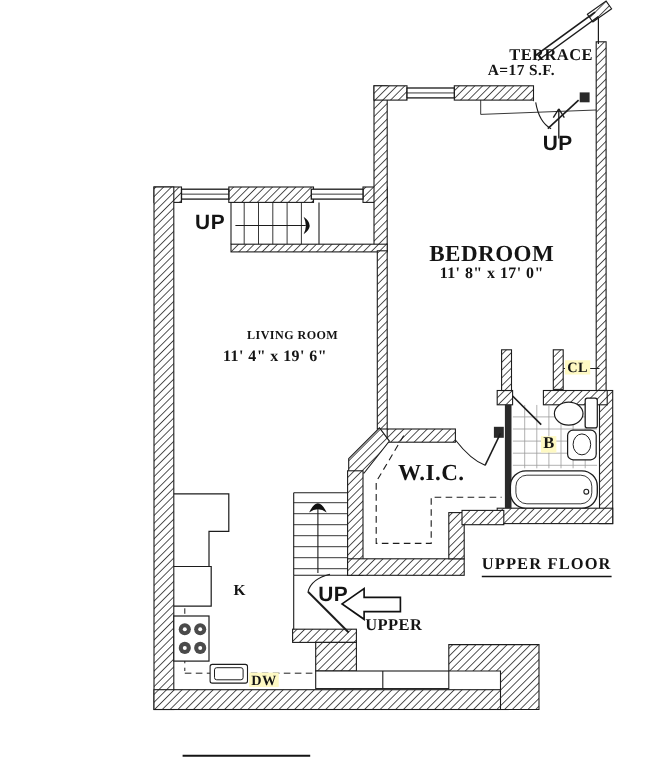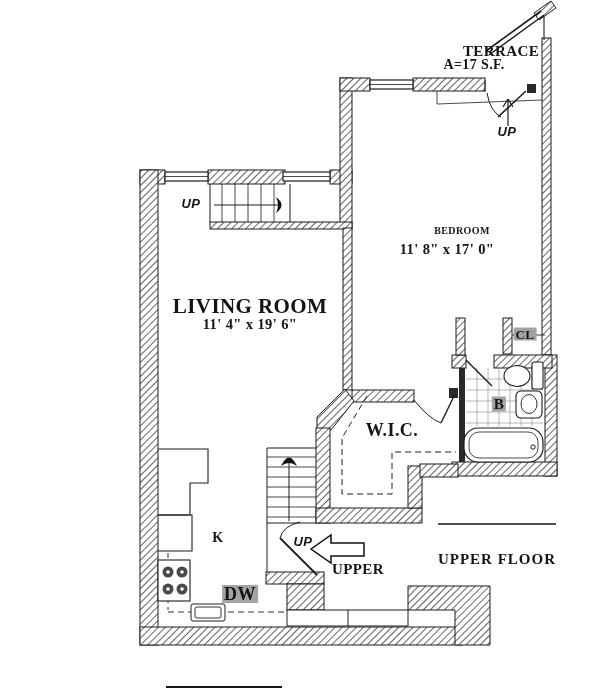--- a/index.html
+++ b/index.html
@@ -6,23 +6,23 @@
   .stage{
     position:relative;width:600px;height:689px;background:#ffffff;
     font-family:"Liberation Serif",serif;color:#141414;overflow:hidden;
   }
   svg{position:absolute;left:0;top:0;}
   .lbl{
     position:absolute;transform:translate(-50%,-50%);
     white-space:nowrap;line-height:1;letter-spacing:.4px;
   }
   .serif{font-family:"Liberation Serif",serif;font-weight:600;}
-  .sans-up{font-family:"Liberation Sans",sans-serif;font-weight:700;font-size:13px;letter-spacing:.5px;font-style:italic;}
-  .bgwhite{background:#a3a3a3;padding:0 2px;}
-  .floorlbl{letter-spacing:1px;margin-top:45px;}
+  .sans-up{font-family:"Liberation Sans",sans-serif;font-weight:700;font-size:19px;letter-spacing:.5px;}
+  .bgwhite{background:#fef9c3;padding:0 2px;}
+  .floorlbl{letter-spacing:1px;}
 </style>
 </head>
 <body>
 
 <div class="stage">
 
   <svg width="600" height="689" viewBox="0 0 600 689">
     <defs>
       <pattern id="hatch" width="5" height="5" patternUnits="userSpaceOnUse" patternTransform="rotate(45)">
         <rect width="5" height="5" fill="#ffffff"></rect>
@@ -198,32 +198,32 @@
     <g stroke="#141414">
       <line x1="438" y1="524" x2="556" y2="524" stroke-width="1.4"></line>
       <line x1="166" y1="687" x2="282" y2="687" stroke-width="1.8"></line>
     </g>
   </svg>
 
   <div class="lbl serif" style="left:501px;top:51px;font-size:15px">TERRACE</div>
   <div class="lbl serif" style="left:474px;top:65px;font-size:14px">A=17 S.F.</div>
   <div class="lbl sans-up" style="left:507px;top:131px">UP</div>
 
-  <div class="lbl serif" style="left:462px;top:231px;font-size:10px">BEDROOM</div>
+  <div class="lbl serif" style="left:447px;top:231px;font-size:21px">BEDROOM</div>
   <div class="lbl serif" style="left:447px;top:249px;font-size:14.5px">11' 8" x 17' 0"</div>
 
   <div class="lbl sans-up" style="left:191px;top:203px">UP</div>
-  <div class="lbl serif" style="left:250px;top:306px;font-size:21px">LIVING ROOM</div>
+  <div class="lbl serif" style="left:266px;top:306px;font-size:11px">LIVING ROOM</div>
   <div class="lbl serif" style="left:250px;top:324px;font-size:14.5px">11' 4" x 19' 6"</div>
 
-  <div class="lbl serif" style="left:392px;top:430px;font-size:18px">W.I.C.</div>
+  <div class="lbl serif" style="left:392px;top:430px;font-size:21px">W.I.C.</div>
   <div class="lbl serif bgwhite" style="left:525px;top:334px;font-size:13px">CL</div>
   <div class="lbl serif bgwhite" style="left:499px;top:404px;font-size:15px">B</div>
 
   <div class="lbl serif" style="left:218px;top:538px;font-size:14px">K</div>
-  <div class="lbl serif bgwhite" style="left:240px;top:594px;font-size:18px">DW</div>
+  <div class="lbl serif bgwhite" style="left:240px;top:618px;font-size:13px">DW</div>
 
   <div class="lbl sans-up" style="left:303px;top:541px">UP</div>
   <div class="lbl serif" style="left:358px;top:569px;font-size:15px">UPPER</div>
 
   <div class="lbl serif floorlbl" style="left:497px;top:514px;font-size:15px">UPPER FLOOR</div>
 
 </div>
 
 </body></html>

